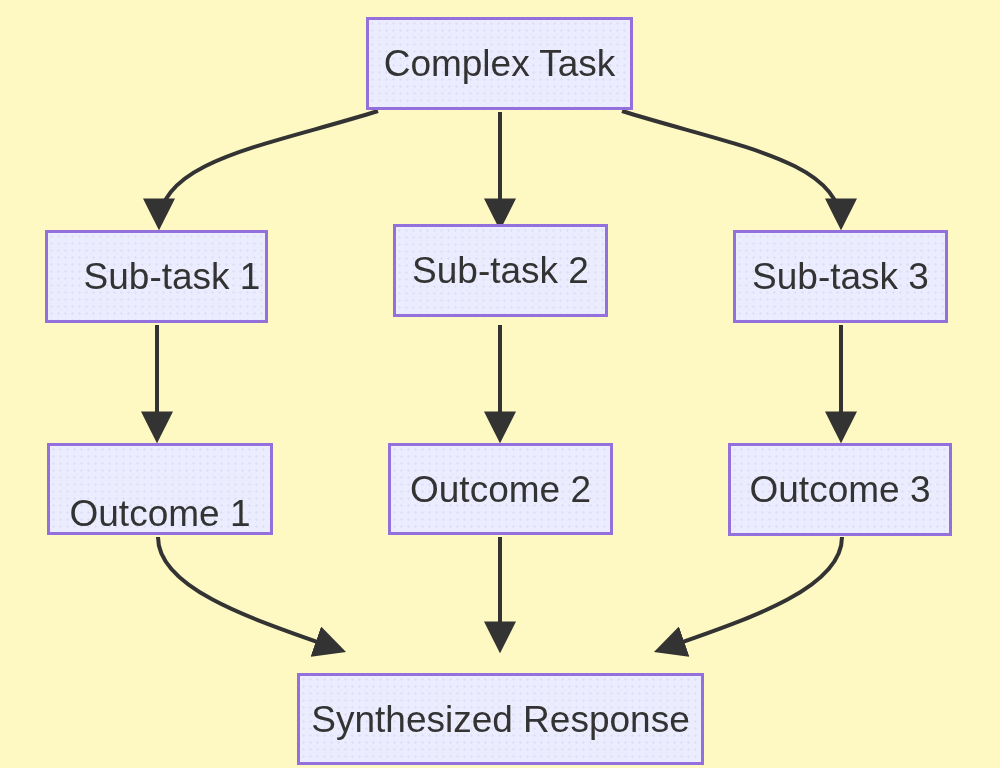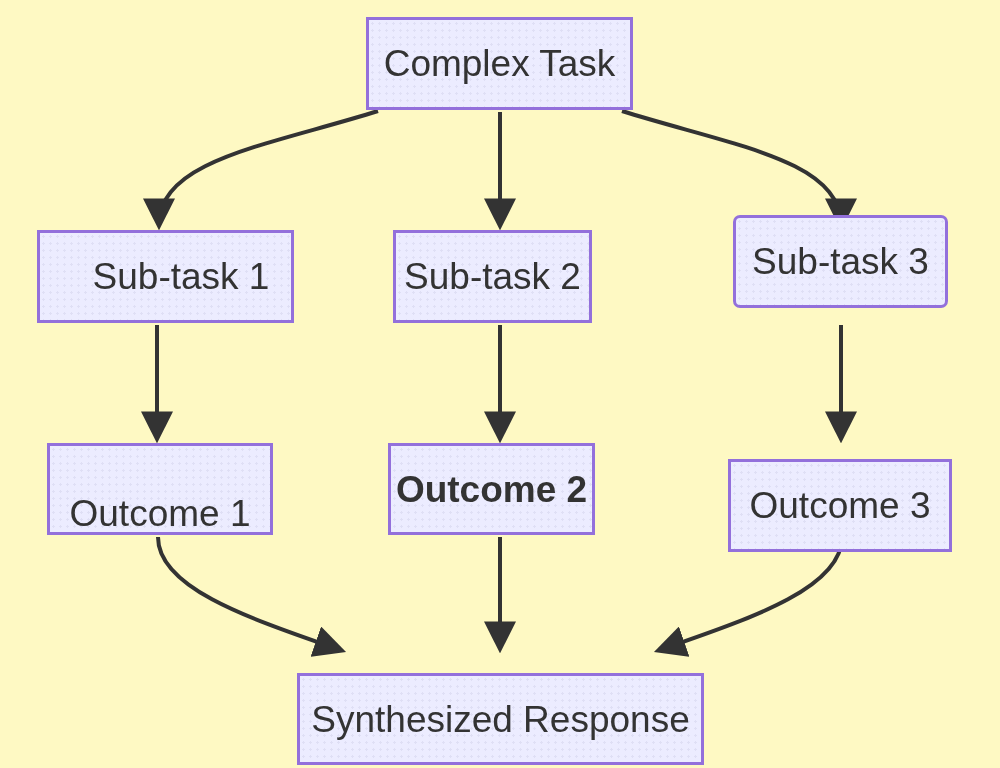--- a/index.html
+++ b/index.html
@@ -33,26 +33,26 @@
     align-items: center;
     justify-content: center;
     color: #333333;
     font-size: 37px;
     line-height: 1;
     white-space: nowrap;
   }
   .node span { display: block; }
 
   .node-complex-task        { left: 366px; top: 17px;  width: 267px; height: 93px; }
-  .node-subtask-1           { left: 37px;  top: 230px; width: 257px; height: 93px; padding-left: 31px; }
-  .node-subtask-2           { left: 393px; top: 230px; width: 199px; height: 93px; }
-  .node-subtask-3           { left: 733px; top: 215px; width: 215px; height: 93px; border-radius: 7px; }
+  .node-subtask-1           { left: 45px;  top: 230px; width: 223px; height: 93px; padding-left: 31px; }
+  .node-subtask-2           { left: 393px; top: 224px; width: 215px; height: 93px; }
+  .node-subtask-3           { left: 733px; top: 230px; width: 215px; height: 93px; }
   .node-outcome-1           { left: 47px;  top: 443px; width: 226px; height: 92px; align-items: flex-end; }
-  .node-outcome-2           { left: 388px; top: 443px; width: 207px; height: 92px; font-weight: bold; }
-  .node-outcome-3           { left: 728px; top: 459px; width: 224px; height: 93px; }
+  .node-outcome-2           { left: 388px; top: 443px; width: 225px; height: 92px; }
+  .node-outcome-3           { left: 728px; top: 443px; width: 224px; height: 93px; }
   .node-synthesized         { left: 297px; top: 673px; width: 407px; height: 92px; }
 
   .edge {
     fill: none;
     stroke: #333333;
     stroke-width: 4;
   }
 </style>
 </head>
 <body>

